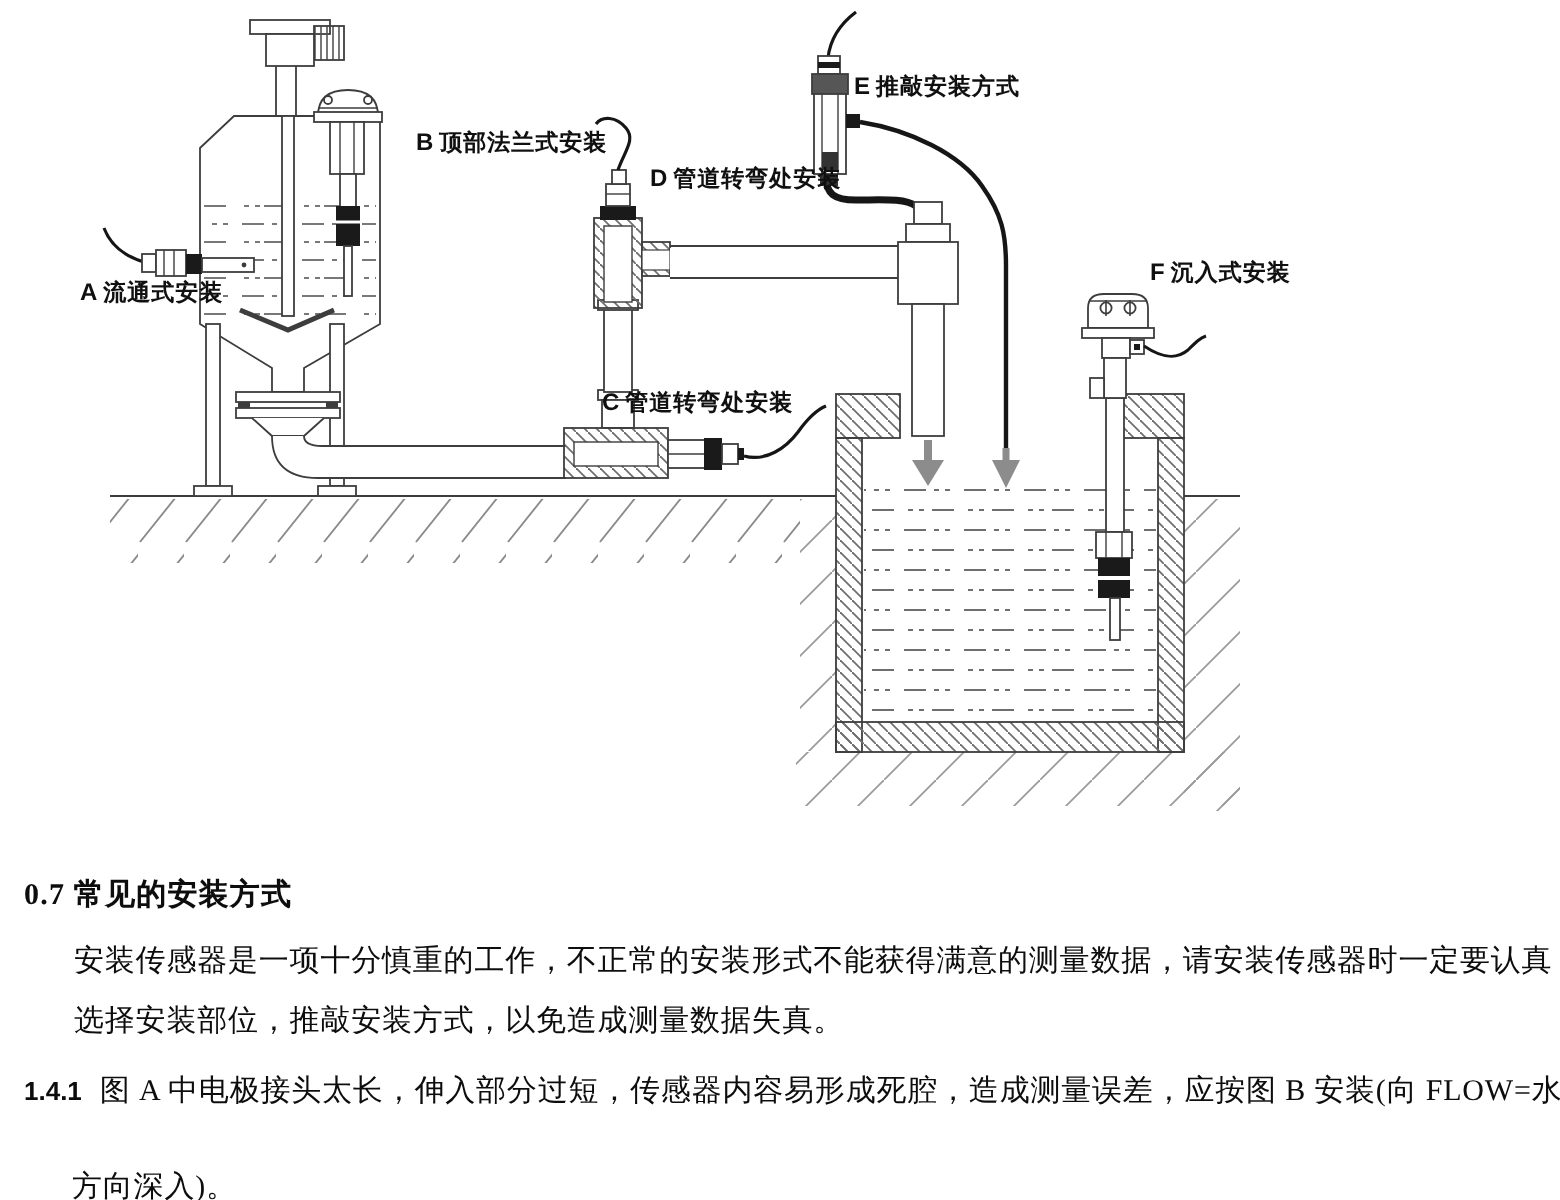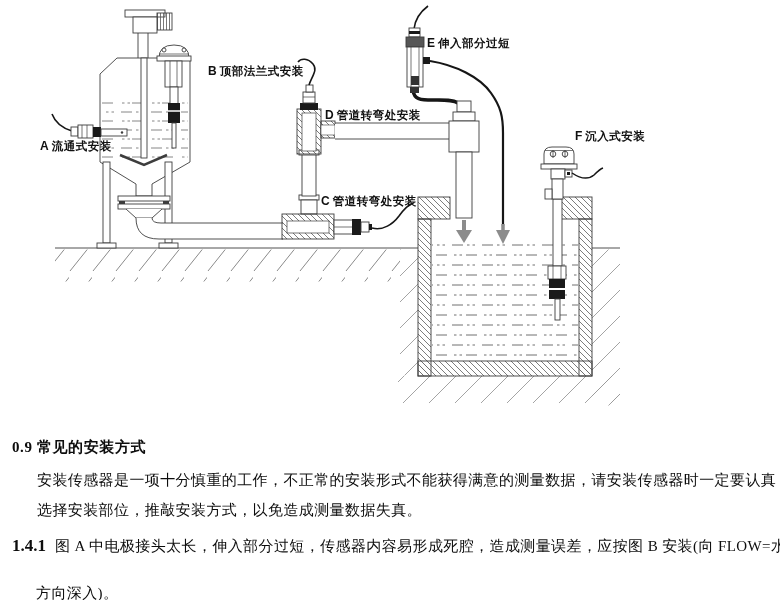--- a/index.html
+++ b/index.html
@@ -5,21 +5,21 @@
   html,body{margin:0;padding:0;background:#fff;}
   .page{position:relative;width:780px;height:600px;background:#fff;overflow:hidden;
         font-family:"Liberation Sans",sans-serif;color:#111;}
   .diagram-svg{position:absolute;left:0;top:0;}
   .dlabel{position:absolute;font-family:"Liberation Sans",sans-serif;
           font-weight:bold;font-size:11.5px;color:#101010;white-space:nowrap;letter-spacing:.5px;}
   .dlabel b{font-size:12px;margin-right:3px;letter-spacing:0;}
   .bodytext{position:absolute;font-family:"Liberation Serif","DejaVu Serif",serif;
             font-size:15px;color:#0d0d0d;white-space:nowrap;letter-spacing:.4px;}
   .heading{font-weight:bold;font-size:15px;letter-spacing:.6px;}
-  .itemnum{font-weight:bold;font-family:Liberation Serif, serif;font-size:17px;
+  .itemnum{font-weight:bold;font-family:Liberation Sans, sans-serif;font-size:13px;
            display:inline-block;margin-right:9px;letter-spacing:0;}
 </style>
 </head>
 <body>
 
 <div class="page">
 
   <svg class="diagram-svg" width="780" height="430" viewBox="0 0 780 430">
     <defs>
       <pattern id="hWall" width="6" height="6" patternUnits="userSpaceOnUse">
@@ -189,26 +189,26 @@
         <rect x="168" y="103" width="12" height="20" fill="#1a1a1a" stroke="none"></rect>
         <path d="M168,111 H180" stroke="#fff" stroke-width="1.5"></path>
         <rect x="172" y="123" width="4" height="25" fill="#fff"></rect>
       </g>
 
     </g>
   </svg>
 
   <div class="dlabel" style="left:40px;top:139px;"><b>A</b><span>流通式安装</span></div>
   <div class="dlabel" style="left:208px;top:64px;"><b>B</b><span>顶部法兰式安装</span></div>
-  <div class="dlabel" style="left:321px;top:194px;text-align:center;"><b>C</b><span>管道转弯处安装</span></div>
-  <div class="dlabel" style="left:325px;top:108px;"><b>D</b><span>管道转弯处安装</span></div>
-  <div class="dlabel" style="left:427px;top:36px;"><b>E</b><span>伸入部分过短</span></div>
+  <div class="dlabel" style="left:301px;top:194px;text-align:center;"><b>C</b><span>管道转弯处安装</span></div>
+  <div class="dlabel" style="left:325px;top:82px;"><b>D</b><span>管道转弯处安装</span></div>
+  <div class="dlabel" style="left:427px;top:36px;"><b>E</b><span>推敲安装方式</span></div>
   <div class="dlabel" style="left:527px;top:129px;padding-left:48px;"><b>F</b><span>沉入式安装</span></div>
 
-  <div class="bodytext heading" style="left:12px;top:438px;">0.9 常见的安装方式</div>
+  <div class="bodytext heading" style="left:12px;top:438px;">0.7 常见的安装方式</div>
 
   <div class="bodytext" style="left:37px;top:501px;">选择安装部位，推敲安装方式，以免造成测量数据失真。</div>
 
   <div class="bodytext" style="left:37px;top:471px;">安装传感器是一项十分慎重的工作，不正常的安装形式不能获得满意的测量数据，请安装传感器时一定要认真</div>
 
   <div class="bodytext" style="left:12px;top:536px;">
     <span class="itemnum">1.4.1</span><span>图 A 中电极接头太长，伸入部分过短，传感器内容易形成死腔，造成测量误差，应按图 B 安装(向 FLOW=水流</span>
   </div>
 
   <div class="bodytext" style="left:36px;top:584px;">方向深入)。</div>

